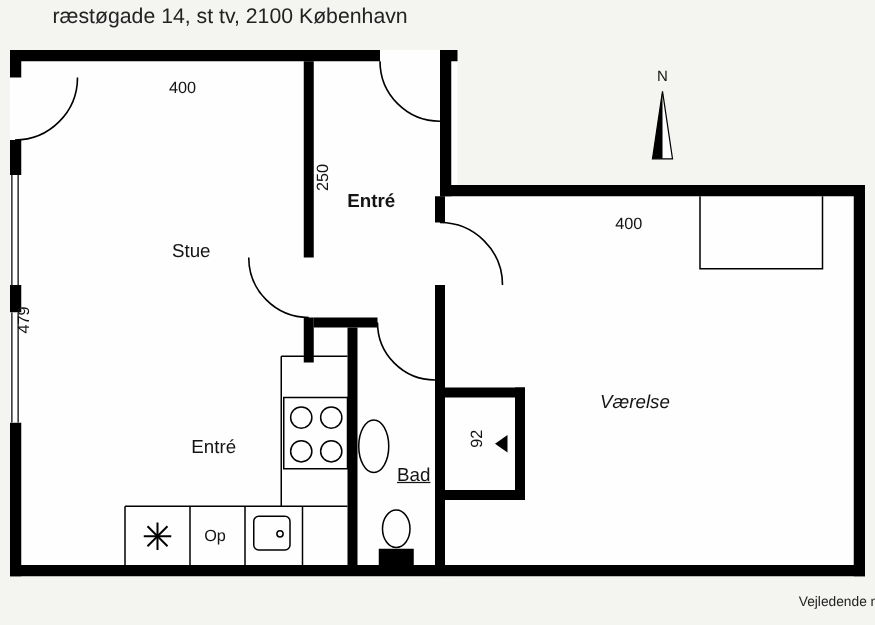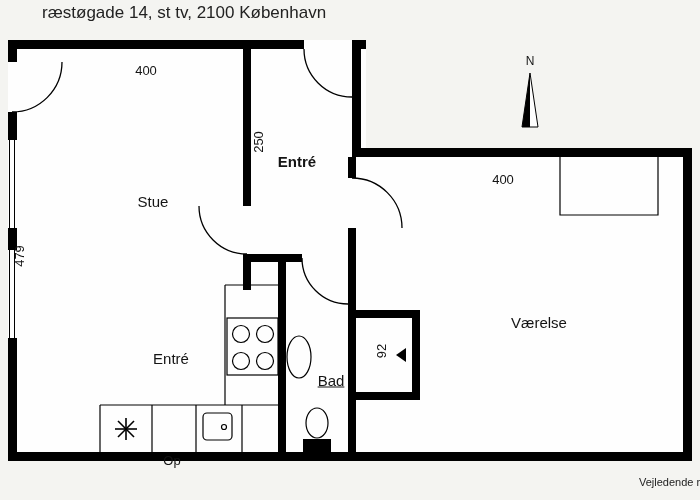--- a/index.html
+++ b/index.html
@@ -7,21 +7,21 @@
     width:700px;height:500px;position:relative;overflow:hidden;
     background:#f4f4f1;
     font-family:"Liberation Sans", sans-serif;
     color:#111;
   }
   .plan-svg{position:absolute;left:0;top:0;}
   .label{position:absolute;transform:translate(-50%,-50%);white-space:nowrap;}
   .rot{transform:translate(-50%,-50%) rotate(-90deg);}
   .room-label{font-size:15px;color:#141414;}
   .dim-label{font-size:13px;color:#141414;}
-  .small-label{font-size:13px;color:#141414;margin-top:32px;}
+  .small-label{font-size:13px;color:#141414;}
   .compass-label{font-size:12px;color:#141414;}
   .address{position:absolute;left:2px;top:3px;font-size:17px;color:#222;margin-left:40px;}
   .disclaimer{position:absolute;left:639px;top:476px;font-size:11px;color:#222;
     width:61px;overflow:hidden;white-space:nowrap;}
 </style>
 </head>
 <body>
 
 <div style="position:absolute;inset:0;">
 
@@ -127,18 +127,18 @@
   <div class="label dim-label" style="left:146px;top:70px;">400</div>
   <div class="label dim-label rot" style="left:258px;top:142px;">250</div>
   <div class="label dim-label rot" style="left:19px;top:256px;">479</div>
   <div class="label dim-label" style="left:503px;top:179px;">400</div>
   <div class="label dim-label rot" style="left:381px;top:351px;">92</div>
 
   <div class="label room-label" style="left:113px;top:201px;margin-left:40px;">Stue</div>
   <div class="label room-label" style="left:297px;top:161px;font-weight:bold;">Entré</div>
   <div class="label room-label" style="left:171px;top:358px;">Entré</div>
   <div class="label room-label" style="left:331px;top:380px;text-decoration:underline;">Bad</div>
-  <div class="label room-label" style="left:539px;top:322px;">Værelse</div>
+  <div class="label room-label" style="left:508px;top:322px;font-style:italic;">Værelse</div>
 
   <div class="label small-label" style="left:172px;top:428px;">Op</div>
 
   <div class="disclaimer">Vejledende m</div>
 </div>
 
 </body></html>

